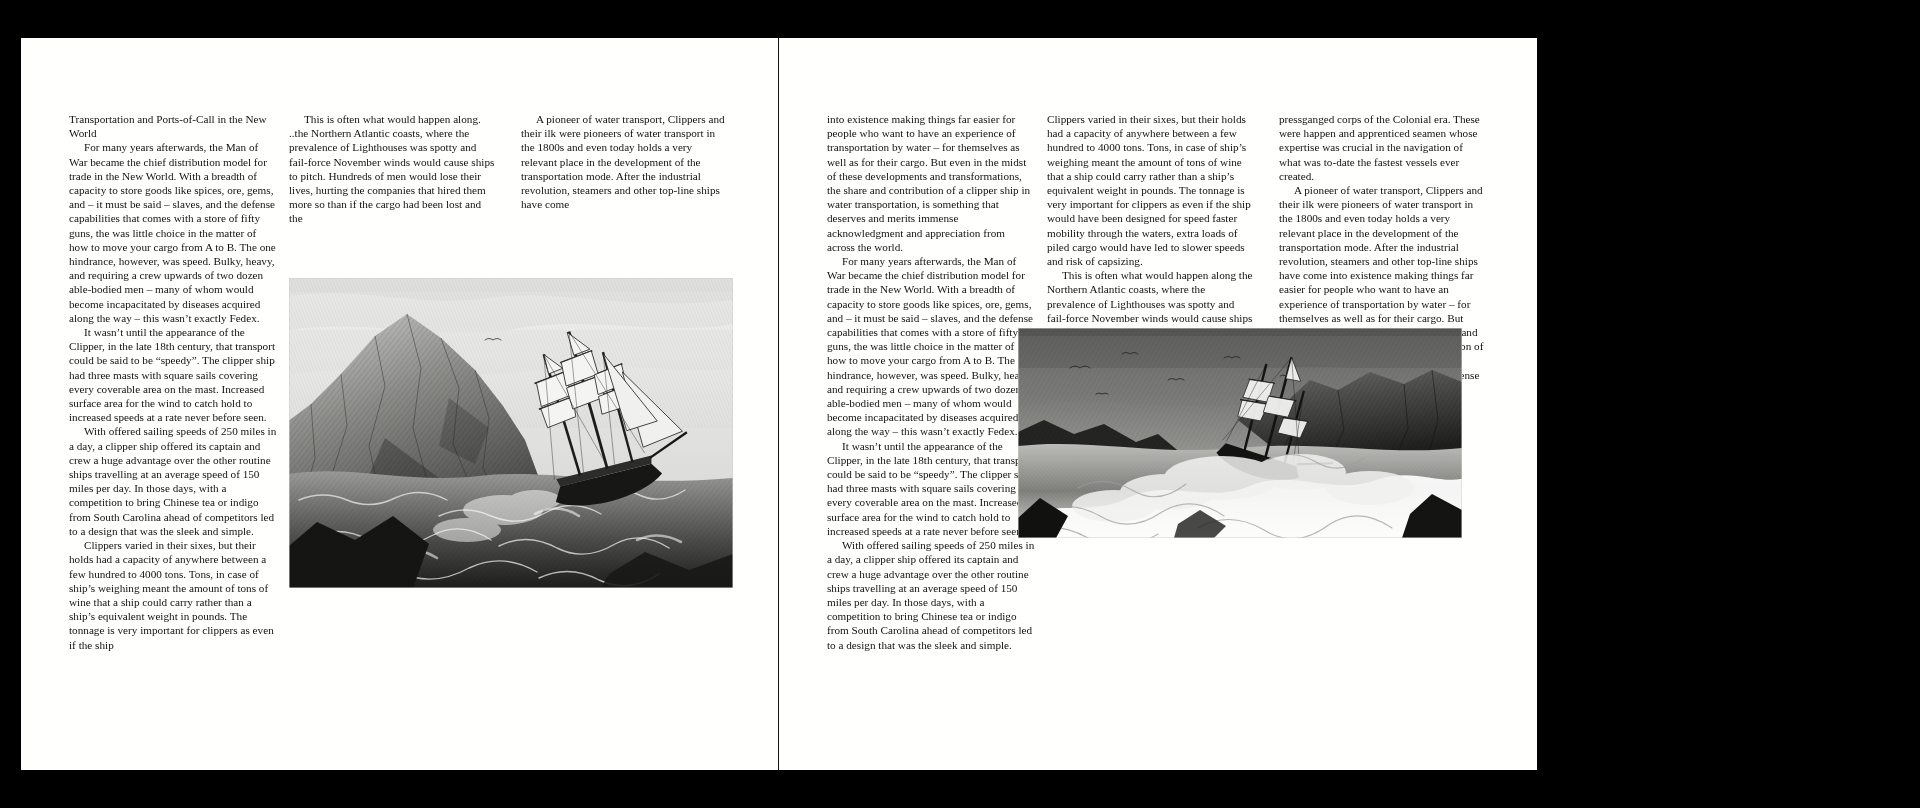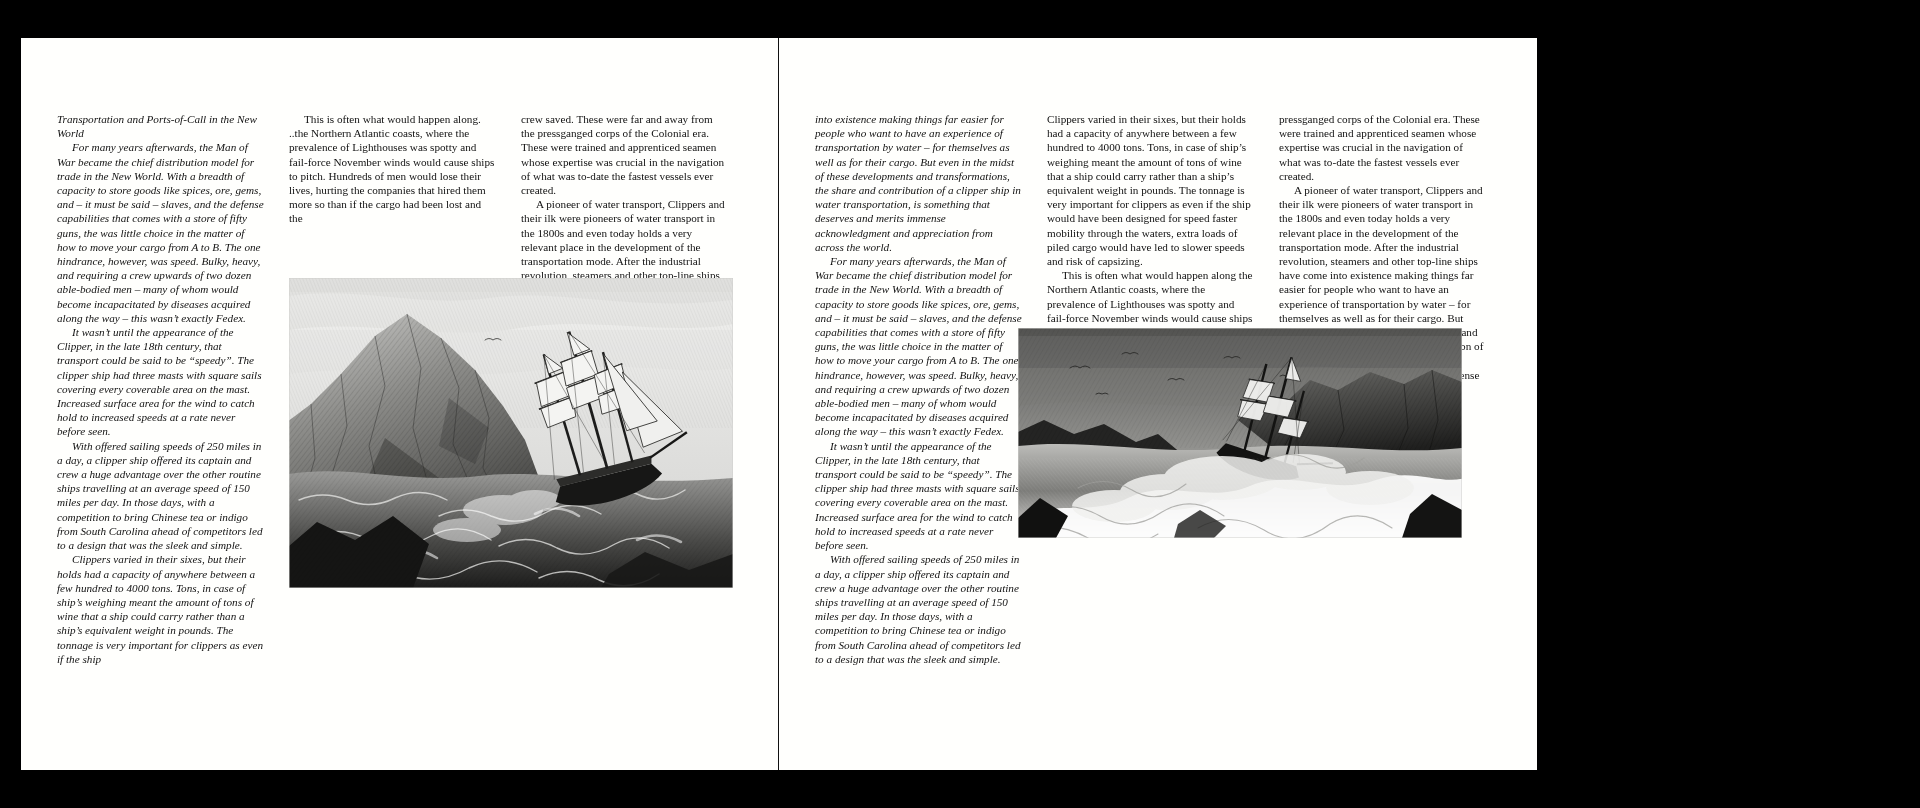--- a/index.html
+++ b/index.html
@@ -51,21 +51,21 @@
   .col {
     position: absolute;
     top: 0;
     width: 208px;
     font-size: 11.2px;
     line-height: 14.2px;
     color: #111111;
     text-align: left;
     hyphens: none;
   }
-  .col.c1 { left: 0px; font-style: italic; }
+  .col.c1 { left: 12px; }
   .col.c2 { left: 232px; }
   .col.c3 { left: 464px; }
 
   .col p {
     margin: 0;
     text-indent: 15px;
   }
   .col p.noindent { text-indent: 0; }
 
   
@@ -103,21 +103,20 @@
         <p>It wasn’t until the appearance of the Clipper, in the late 18th century, that transport could be said to be “speedy”. The clipper ship had three masts with square sails covering every coverable area on the mast. Increased surface area for the wind to catch hold to increased speeds at a rate never before seen.</p>
         <p>With offered sailing speeds of 250 miles in a day, a clipper ship offered its captain and crew a huge advantage over the other routine ships travelling at an average speed of 150 miles per day. In those days, with a competition to bring Chinese tea or indigo from South Carolina ahead of competitors led to a design that was the sleek and simple.</p>
         <p>Clippers varied in their sixes, but their holds had a capacity of anywhere between a few hundred to 4000 tons. Tons, in case of ship’s weighing meant the amount of tons of wine that a ship could carry rather than a ship’s equivalent weight in pounds. The tonnage is very important for clippers as even if the ship</p>
       </div>
 
       <div class="col c2">
         <p>This is often what would happen along. ..the Northern Atlantic coasts, where the prevalence of Lighthouses was spotty and fail-force November winds would cause ships to pitch. Hundreds of men would lose their lives, hurting the companies that hired them more so than if the cargo had been lost and the</p>
       </div>
 
       <div class="col c3">
-        <p class="noindent">crew saved. These were far and away from the pressganged corps of the Colonial era. These were trained and apprenticed seamen whose expertise was crucial in the navigation of what was to-date the fastest vessels ever created.</p>
         <p>A pioneer of water transport, Clippers and their ilk were pioneers of water transport in the 1800s and even today holds a very relevant place in the development of the transportation mode. After the industrial revolution, steamers and other top-line ships have come</p>
       </div>
 
     </div>
 
     <div class="plate" id="plate-left">
       <svg width="444" height="310" viewBox="0 0 444 310" xmlns="http://www.w3.org/2000/svg">
         <defs>
           <linearGradient id="skyL" x1="0" y1="0" x2="0" y2="1">
             <stop offset="0%" stop-color="#f2f2f0"></stop>
@@ -263,21 +262,21 @@
         <p>It wasn’t until the appearance of the Clipper, in the late 18th century, that transport could be said to be “speedy”. The clipper ship had three masts with square sails covering every coverable area on the mast. Increased surface area for the wind to catch hold to increased speeds at a rate never before seen.</p>
         <p>With offered sailing speeds of 250 miles in a day, a clipper ship offered its captain and crew a huge advantage over the other routine ships travelling at an average speed of 150 miles per day. In those days, with a competition to bring Chinese tea or indigo from South Carolina ahead of competitors led to a design that was the sleek and simple.</p>
       </div>
 
       <div class="col c2">
         <p class="noindent">Clippers varied in their sixes, but their holds had a capacity of anywhere between a few hundred to 4000 tons. Tons, in case of ship’s weighing meant the amount of tons of wine that a ship could carry rather than a ship’s equivalent weight in pounds. The tonnage is very important for clippers as even if the ship would have been designed for speed faster mobility through the waters, extra loads of piled cargo would have led to slower speeds and risk of capsizing.</p>
         <p>This is often what would happen along the Northern Atlantic coasts, where the prevalence of Lighthouses was spotty and fail-force November winds would cause ships to pitch. Hundreds of men would lose their lives, hurting the companies that hired them more so than if the cargo had been lost and the crew saved. These were far and away from the</p>
       </div>
 
       <div class="col c3">
-        <p class="noindent">pressganged corps of the Colonial era. These were trained and apprenticed seamen whose expertise was crucial in the navigation of what was to-date the fastest vessels ever created.</p>
+        <p class="noindent">pressganged corps of the Colonial era. These were happen and apprenticed seamen whose expertise was crucial in the navigation of what was to-date the fastest vessels ever created.</p>
         <p>A pioneer of water transport, Clippers and their ilk were pioneers of water transport in the 1800s and even today holds a very relevant place in the development of the transportation mode. After the industrial revolution, steamers and other top-line ships have come into existence making things far easier for people who want to have an experience of transportation by water – for themselves as well as for their cargo. But even in the midst of these developments and transformations, the share and contribution of a clipper ship in water transportation, is something that deserves and merits immense acknowledgment and appreciation from across the world.</p>
       </div>
 
     </div>
 
     <div class="plate" id="plate-right">
       <svg width="444" height="210" viewBox="0 0 444 210" xmlns="http://www.w3.org/2000/svg">
         <defs>
           <linearGradient id="skyR" x1="0" y1="0" x2="0" y2="1">
             <stop offset="0%" stop-color="#5d5d5b"></stop>

